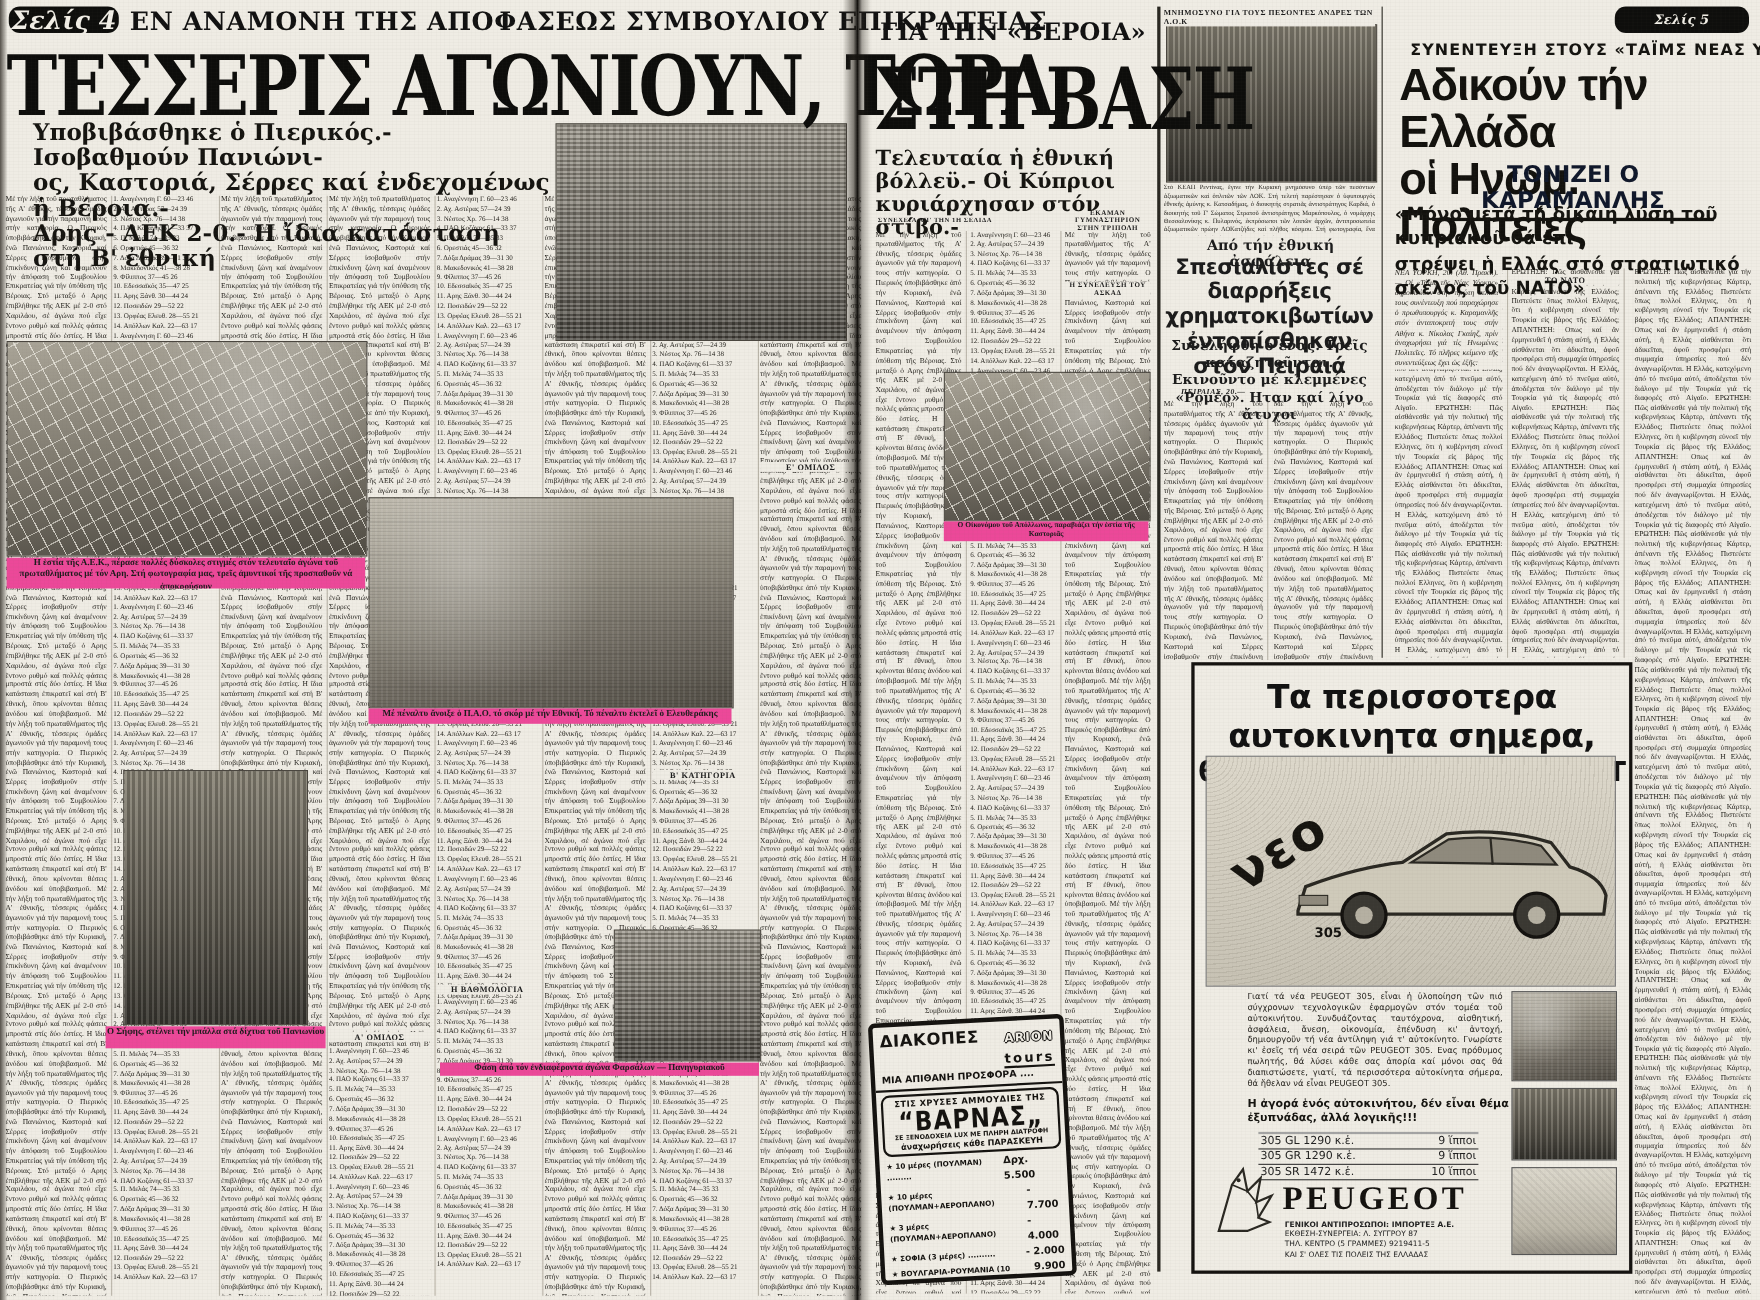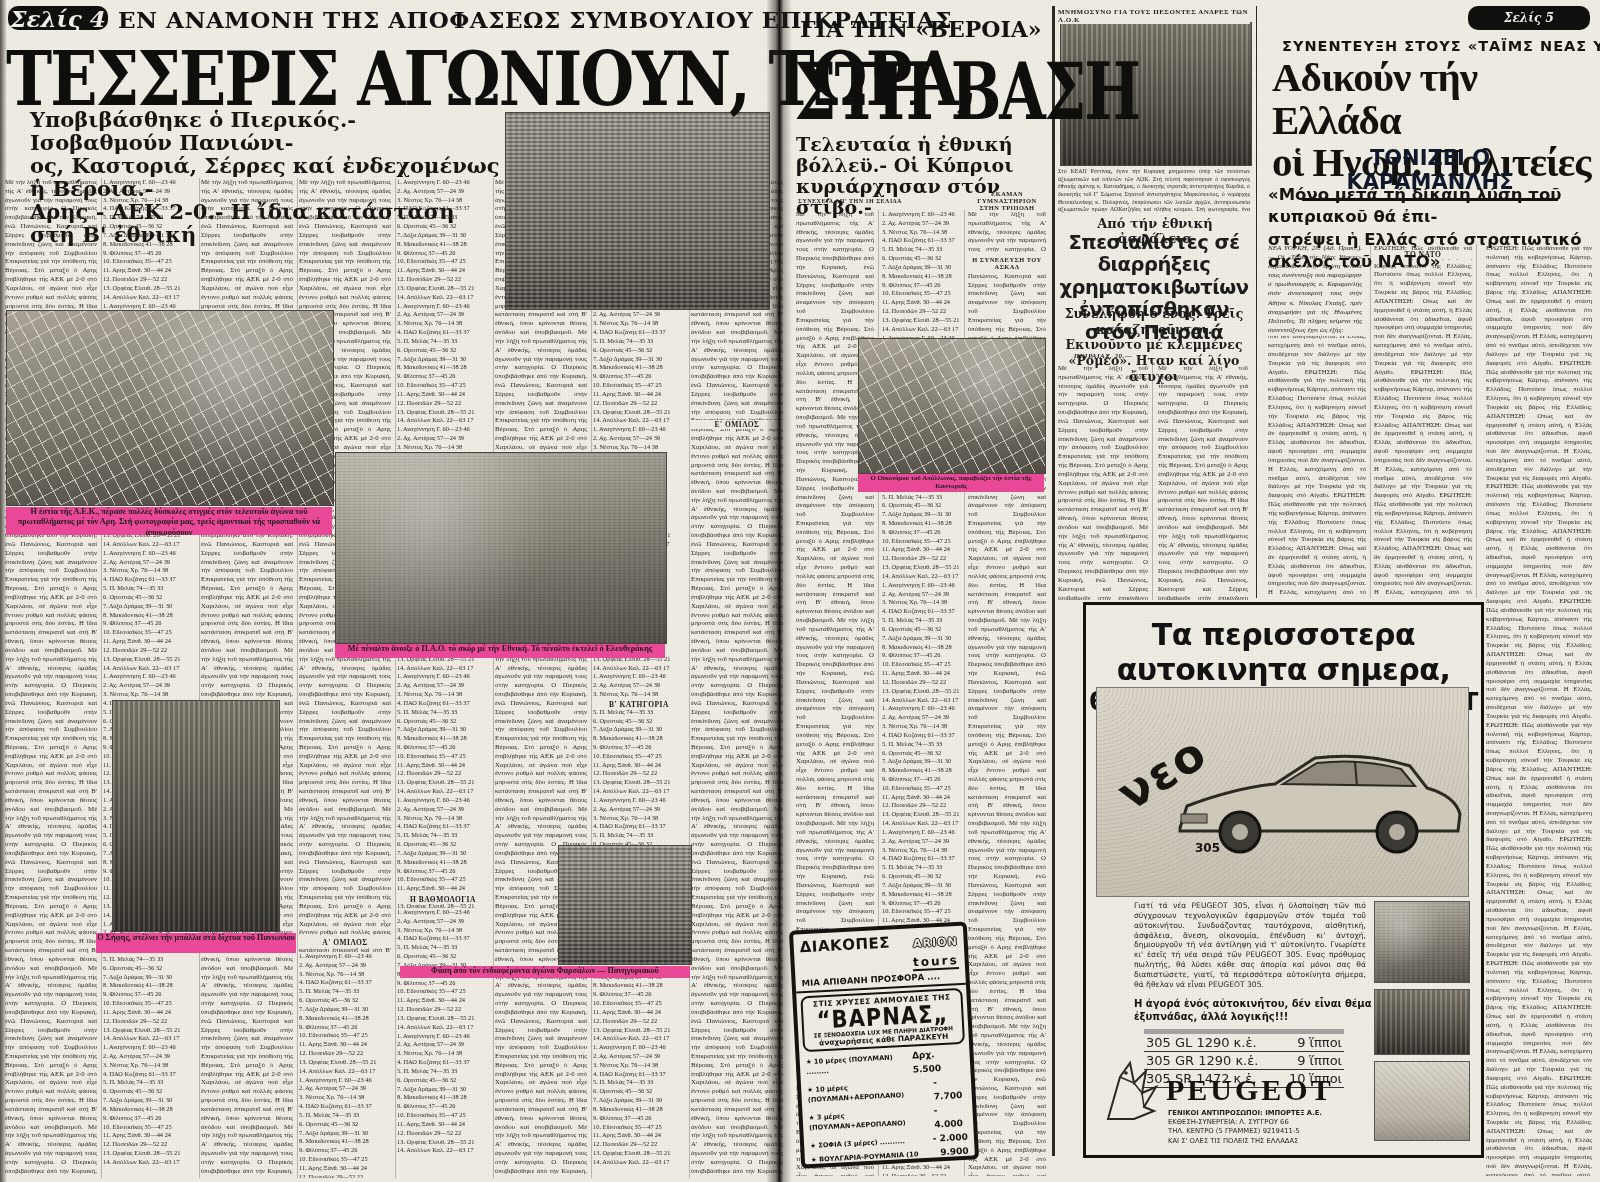--- a/index.html
+++ b/index.html
@@ -52,21 +52,21 @@
                rgba(40,36,30,.35) 68%, rgba(40,36,30,0) 100%);}
   .edge-left{position:absolute;left:0;top:0;width:7px;height:100%;z-index:6;
     background:linear-gradient(90deg,#55514a,rgba(85,81,74,0));}
   .noise{position:absolute;inset:0;z-index:7;pointer-events:none;opacity:.5;
     background:
       repeating-linear-gradient(0deg, rgba(110,104,92,.06) 0 1px, transparent 1px 3px),
       repeating-linear-gradient(90deg, rgba(110,104,92,.05) 0 1px, transparent 1px 4px);}
   
   .kar-kicker{position:absolute;font-family:"DejaVu Sans",sans-serif;font-weight:bold;
               letter-spacing:1px;color:#14130f;z-index:4;white-space:nowrap;}
-  .kar-head{position:absolute;font-family:Liberation Serif, serif;font-weight:bold;color:#12110d;
+  .kar-head{position:absolute;font-family:Liberation Sans, sans-serif;font-weight:bold;color:#12110d;
             line-height:1.04;letter-spacing:-1px;z-index:4;}
   .kar-sub{position:absolute;font-family:"DejaVu Sans",sans-serif;font-weight:bold;color:#0f172a;
            text-align:center;border-bottom:3px solid #12110d;padding-bottom:4px;z-index:4;}
   .kar-quote{position:absolute;font-family:"DejaVu Sans",sans-serif;font-weight:bold;color:#14130f;
              line-height:1.35;z-index:4;}
   
   .sec-kick{position:absolute;font-family:"DejaVu Serif",serif;font-weight:bold;text-align:center;z-index:4;}
   .sec-head{position:absolute;font-family:"DejaVu Sans",sans-serif;font-weight:bold;text-align:center;
             line-height:1.15;letter-spacing:-.5px;z-index:4;}
   .sec-deck{position:absolute;font-family:"DejaVu Serif",serif;font-weight:bold;text-align:center;
@@ -79,22 +79,22 @@
   .pg-panel{position:absolute;left:10px;top:82px;width:371px;height:208px;border:1px solid #777;
         background:
          repeating-radial-gradient(circle at 0 0, rgba(120,114,100,.16) 0 1px, transparent 1px 4px),
          linear-gradient(180deg,#ddd8cb,#c7c2b4);overflow:hidden;}
   .pg-neo{position:absolute;left:18px;top:58px;font-family:"DejaVu Sans",sans-serif;font-weight:bold;
         font-size:46px;color:#16140f;transform:rotate(-32deg);letter-spacing:2px;}
   .pg-body{position:absolute;left:48px;top:296px;width:232px;font-family:"DejaVu Sans",sans-serif;
         font-size:7.6px;line-height:1.3;text-align:justify;color:#26241f;}
   .pg-bold{position:absolute;left:48px;top:392px;width:238px;font-family:"DejaVu Sans",sans-serif;
         font-weight:bold;font-size:10px;line-height:1.3;color:#14130f;}
-  .pg-table{position:absolute;left:58px;top:424px;width:200px;border-top:5px solid #a3a3a3;
-        font-family:"DejaVu Sans",sans-serif;font-size:13px;color:#222;text-align:right;}
+  .pg-table{position:absolute;left:58px;top:424px;width:200px;border-top:2px solid #a3a3a3;
+        font-family:"DejaVu Sans",sans-serif;font-size:10px;color:#222;text-align:right;}
   .pg-table .row{display:flex;justify-content:space-between;border-bottom:1px solid #333;padding:1px 2px;}
   .pg-brand{position:absolute;left:80px;top:468px;font-family:Liberation Serif, serif;font-weight:bold;
         font-size:30px;letter-spacing:3px;color:#14120f;}
   .pg-dealer{position:absolute;left:82px;top:504px;width:220px;font-family:"DejaVu Sans",sans-serif;
         font-size:6.8px;line-height:1.35;color:#222;}
   .pg-photo{position:absolute;left:288px;border:1px solid #555;width:94px;z-index:2;}
   
   .va-ad{position:absolute;left:795px;top:926px;width:170px;height:230px;background:#efece4;
          border:4px solid #14120f;border-radius:6px;z-index:4;transform:rotate(-3deg);
          overflow:hidden;font-family:"DejaVu Sans",sans-serif;color:#14120f;}
@@ -857,21 +857,21 @@
     </div>
 
     <svg width="62" height="74" viewBox="0 0 62 74" style="position:absolute;left:14px;top:452px;">
       <path d="M8 62 L20 20 L30 6 L34 26 L46 14 L42 36 L56 30 L44 50 L54 54 L34 62 Z" fill="#efece4" stroke="#2a2822" stroke-width="2"></path>
       <path d="M20 20 L34 26 M34 26 L42 36 M42 36 L44 50" stroke="#2a2822" stroke-width="1.5" fill="none"></path>
       <circle cx="26" cy="16" r="1.8" fill="#2a2822"></circle>
     </svg>
     <div class="pg-brand">PEUGEOT</div>
     <div class="pg-dealer">
       <div style="font-weight:bold;">ΓΕΝΙΚΟΙ ΑΝΤΙΠΡΟΣΩΠΟΙ: ΙΜΠΟΡΤΕΞ Α.Ε.</div>
-      <div>ΕΚΘΕΣΗ-ΣΥΝΕΡΓΕΙΑ: Λ. ΣΥΓΓΡΟΥ 66</div>
+      <div>ΕΚΘΕΣΗ-ΣΥΝΕΡΓΕΙΑ: Λ. ΣΥΓΓΡΟΥ 87</div>
       <div>ΤΗΛ. ΚΕΝΤΡΟ (5 ΓΡΑΜΜΕΣ) 9219411-5</div>
       <div>ΚΑΙ Σ' ΟΛΕΣ ΤΙΣ ΠΟΛΕΙΣ ΤΗΣ ΕΛΛΑΔΑΣ</div>
     </div>
 
     <div class="pg-photo photo" style="top:296px;height:80px;"></div>
     <div class="pg-photo photo dark" style="top:384px;height:64px;"></div>
     <div class="pg-photo photo lite" style="top:456px;height:78px;"></div>
   </div>
 
   <div class="va-ad">

